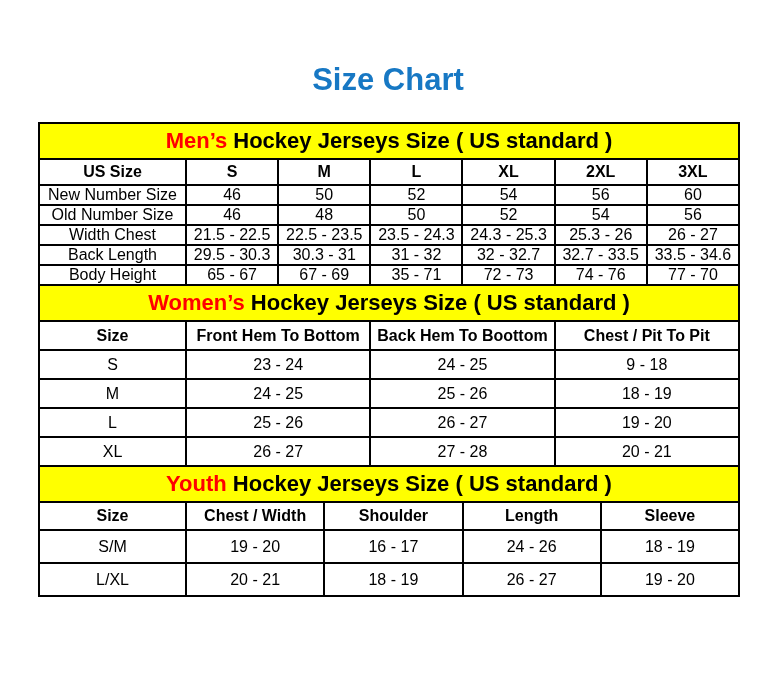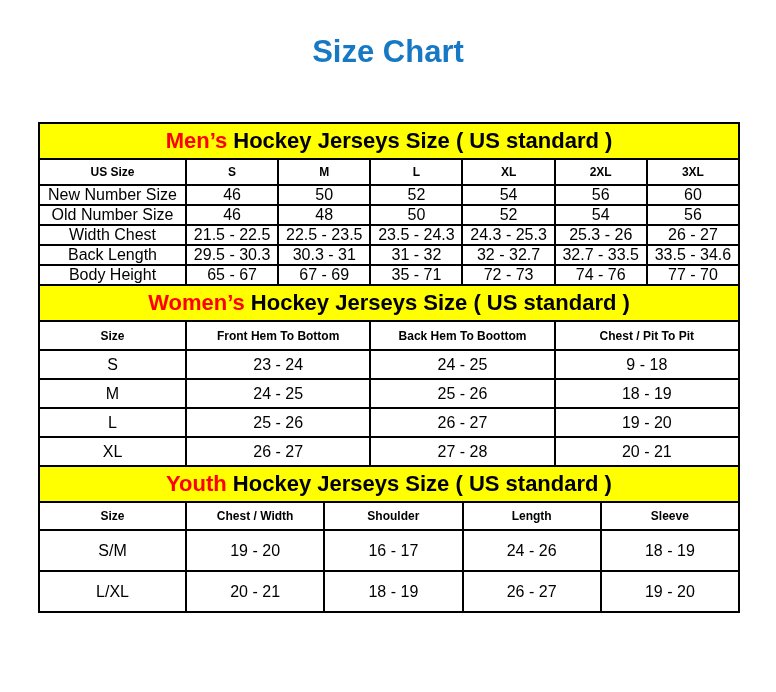--- a/index.html
+++ b/index.html
@@ -6,21 +6,21 @@
   .page {
     position: relative;
     width: 776px;
     height: 692px;
     background: #ffffff;
     font-family: "Liberation Sans", sans-serif;
     color: #000000;
     overflow: hidden;
   }
   .title {
-    padding-top: 34px;
+    padding-top: 62px;
     text-align: center;
     font-size: 31px;
     font-weight: bold;
     color: #1778C4;
     letter-spacing: 0px;
   }
   .chart {
     position: absolute;
     left: 38px;
     top: 122px;
@@ -40,29 +40,29 @@
     overflow: hidden;
     white-space: nowrap;
   }
   th.band {
     background: #FFFF00;
     font-size: 22px;
     font-weight: bold;
     height: 34px;
   }
   th.band .hl { color: #FF0000; }
-  tr.head th { font-size: 12px; font-weight: bold; }
+  tr.head th { font-size: 16px; font-weight: bold; }
   tr.data td { font-size: 16px; font-weight: normal; }
   td.b { font-weight: bold; }
   .t-men  tr.head { height: 26px; }
   .t-men  tr.data { height: 15px; }
   .t-wom  tr.head { height: 29px; }
   .t-wom  tr.data { height: 29px; }
   .t-yth  tr.head { height: 28px; }
-  .t-yth  tr.data { height: 41px; }
+  .t-yth  tr.data { height: 33px; }
   .wavy {
     text-decoration-color: #E03131;
     text-decoration-style: wavy;
     text-decoration-thickness: 1px;
     text-underline-offset: 3px;
   }
 </style>
 </head>
 <body>
 

